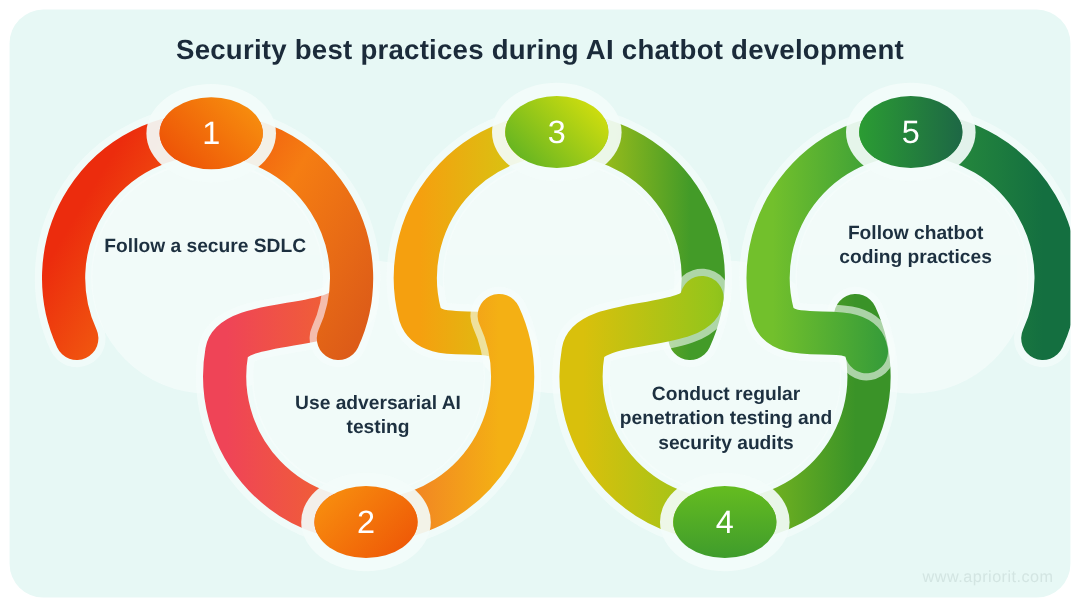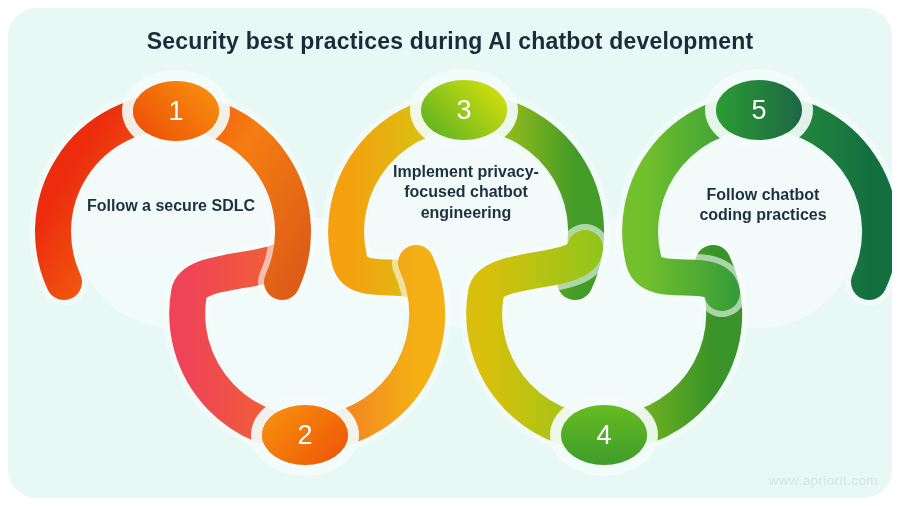--- a/index.html
+++ b/index.html
@@ -115,18 +115,19 @@
       <span>3</span>
     </div>
     <div class="badge badge-4" style="background: linear-gradient(rgb(101, 188, 32), rgb(63, 156, 44));">
       <span>4</span>
     </div>
     <div class="badge badge-5" style="background: linear-gradient(90deg, rgb(43, 156, 51), rgb(29, 103, 69));">
       <span>5</span>
     </div>
 
     <div class="label label-1">Follow a secure SDLC</div>
-    <div class="label label-3">Implement privacy-focused chatbot engineering</div>
+    <div class="label label-2">Use adversarial AI testing</div>
+    <div class="label label-4">Conduct regular penetration testing and security audits</div>
     <div class="label label-5">Follow chatbot coding practices</div>
 
     <div class="watermark">www.apriorit.com</div>
   </div>
 </div>
 
 </body></html>

